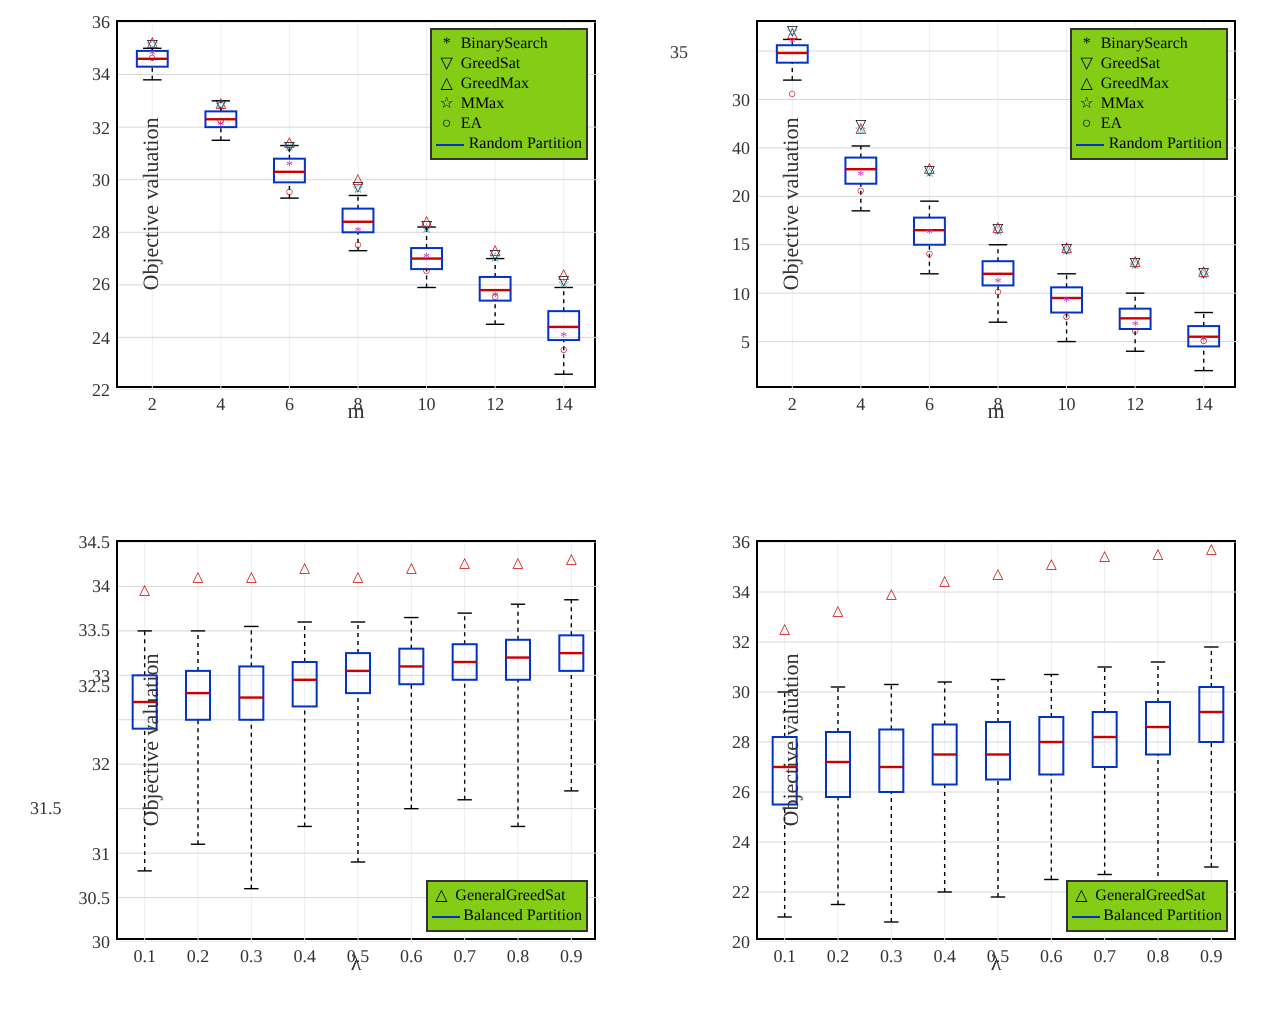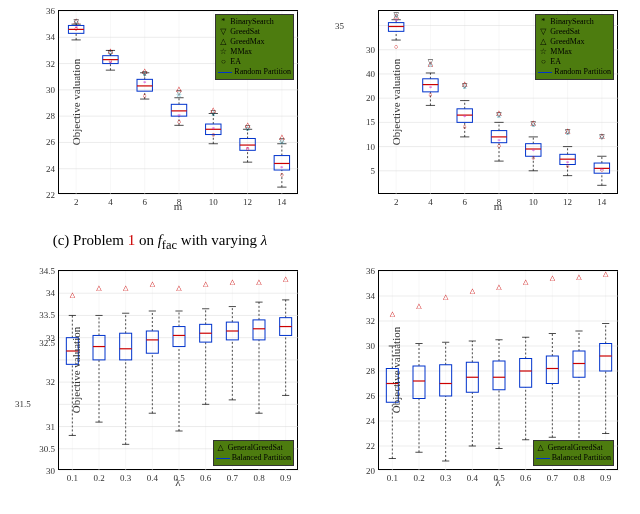--- a/index.html
+++ b/index.html
@@ -4,21 +4,21 @@
 <style>
   html,body{margin:0;padding:0;background:#fff;font-family:"Times New Roman",serif;font-size:12px;color:#000}
   .page{width:640px;height:514px;position:relative}
   .panel{position:absolute}
   .caption{position:absolute;width:300px;text-align:center;font-size:15px;font-style:normal}
   .caption .f{font-style:italic}
   .plot-frame{position:absolute;border:1px solid #000;background:#fff;box-sizing:border-box}
   .ylabel{position:absolute;left:-26px;top:50%;transform:translateY(-50%) rotate(-90deg);transform-origin:center;font-size:11px;color:#333;white-space:nowrap}
   .xlabel{position:absolute;left:0;right:0;text-align:center;font-size:11px;color:#333}
   .tick{position:absolute;font-size:9px;color:#333}
-  .legend{position:absolute;border:1px solid #333;background:#4d7c0f;font-size:8px;padding:2px 2px;line-height:10px}
+  .legend{position:absolute;border:1px solid #333;background:#84cc16;font-size:8px;padding:2px 2px;line-height:10px}
   .legend-row{white-space:nowrap}
   .legend-sym{display:inline-block;width:10px;text-align:center;margin-right:2px}
   .legend-line{display:inline-block;width:14px;height:0;border-top:1px solid #0033cc;vertical-align:middle;margin-right:2px}
   svg{position:absolute;left:0;top:0}
   .grid line{stroke:#d8d8d8;stroke-width:0.5}
   .whisker{stroke:#000;stroke-width:0.7;stroke-dasharray:2,2}
   .cap{stroke:#000;stroke-width:0.7}
   .box{fill:none;stroke:#0033cc;stroke-width:1}
   .med{stroke:#cc0000;stroke-width:1.2}
   .marker{font-size:7px;text-anchor:middle;dominant-baseline:middle}
@@ -276,23 +276,20 @@
         <div class="tick" style="left: 39.4286px; top: 186px; width: 24px; text-align: center;">4</div>
         <div class="tick" style="left: 73.7143px; top: 186px; width: 24px; text-align: center;">6</div>
         <div class="tick" style="left: 108px; top: 186px; width: 24px; text-align: center;">8</div>
         <div class="tick" style="left: 142.286px; top: 186px; width: 24px; text-align: center;">10</div>
         <div class="tick" style="left: 176.571px; top: 186px; width: 24px; text-align: center;">12</div>
         <div class="tick" style="left: 210.857px; top: 186px; width: 24px; text-align: center;">14</div>
       </div>
   <div class="xlabel" style="top:200px;left:48px;width:240px">m</div>
 </div>
 
-<div class="caption" style="left:10px;top:232px">
-  <span>(c) </span>Problem <span style="color:#cc0000">1</span> on <span class="f">f</span><sub>fac</sub> with varying <span class="f">λ</span>
-</div>
 
 <div class="panel" style="left:10px;top:260px;width:300px;height:240px">
   <div class="plot-frame" id="pf-bl" style="left:48px;top:10px;width:240px;height:200px">
     <svg id="svg-bl" width="240" height="200">
           <line x1="226.66666666666666" x2="226.66666666666666" y1="0" y2="200" stroke="#eeeeee" stroke-width="0.5"></line>
           <line x1="200" x2="200" y1="0" y2="200" stroke="#eeeeee" stroke-width="0.5"></line>
           <line x1="173.33333333333334" x2="173.33333333333334" y1="0" y2="200" stroke="#eeeeee" stroke-width="0.5"></line>
           <line x1="146.66666666666666" x2="146.66666666666666" y1="0" y2="200" stroke="#eeeeee" stroke-width="0.5"></line>
           <line x1="120" x2="120" y1="0" y2="200" stroke="#eeeeee" stroke-width="0.5"></line>
           <line x1="93.33333333333333" x2="93.33333333333333" y1="0" y2="200" stroke="#eeeeee" stroke-width="0.5"></line>

